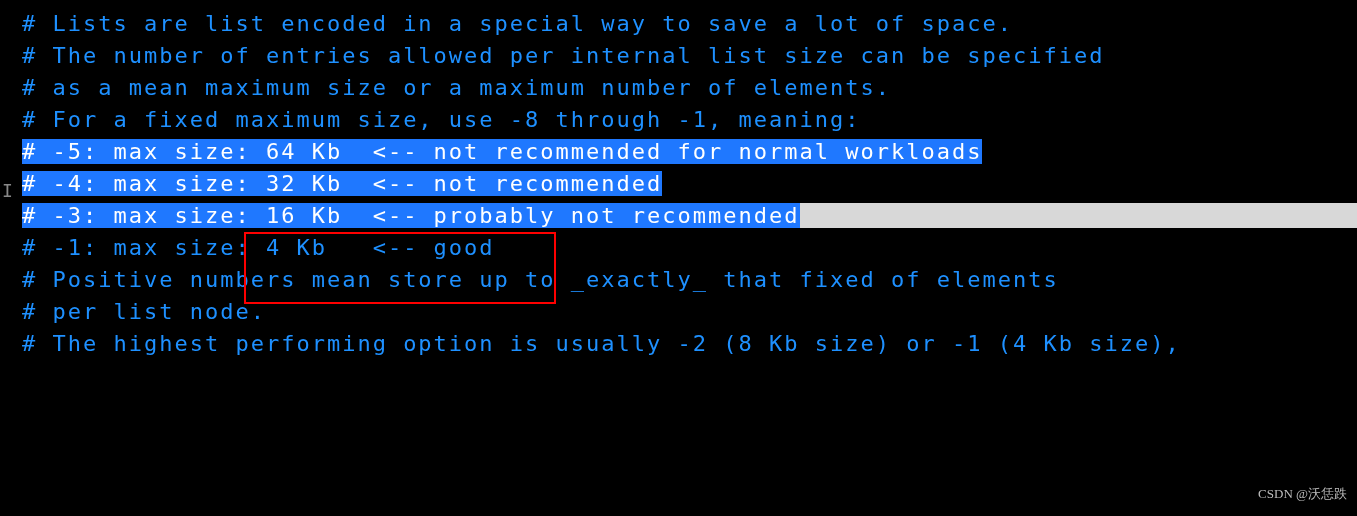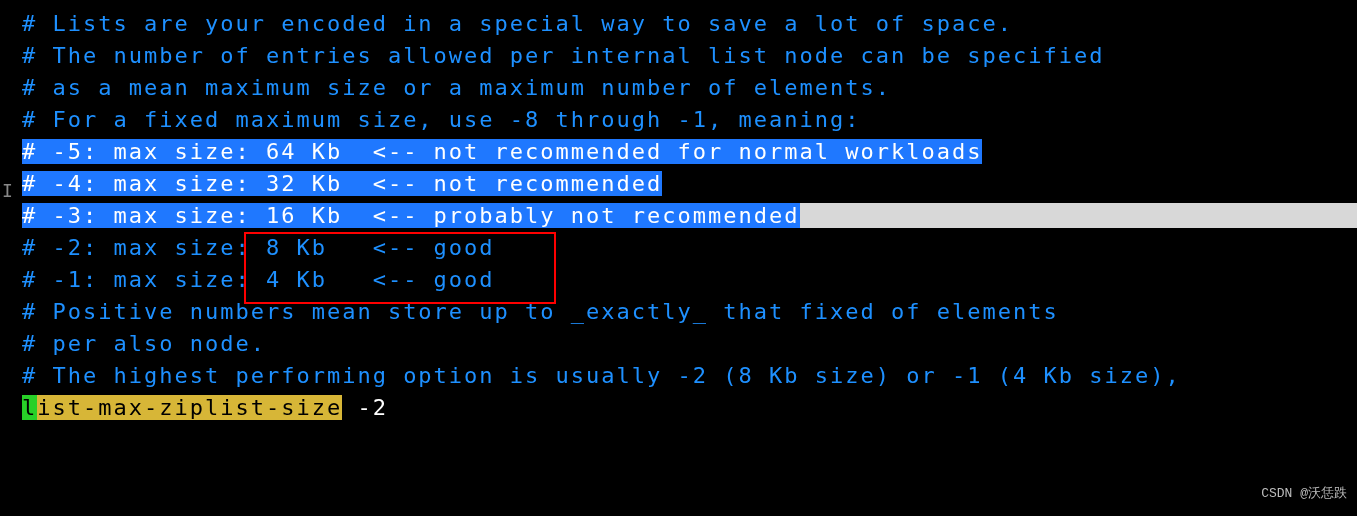--- a/index.html
+++ b/index.html
@@ -56,45 +56,43 @@
     top:175px;
     color:#888;
     font-size:18px;
     letter-spacing:0;
   }
   .watermark{
     position:absolute;
     right:10px;
     bottom:6px;
     color:#bdbdbd;
-    font-family:Liberation Mono, monospace;
+    font-family:Liberation Serif, serif;
     font-size:13px;
     letter-spacing:0;
   }
 </style>
 </head>
 <body>
 
 <div class="editor">
 
-  <div class="row blue"># Lists are your encoded in a special way to save a lot of space.</div>
-  <div class="row blue"># The number of entries allowed per internal list node can be specified</div>
+  <div class="row blue"># Lists are list encoded in a special way to save a lot of space.</div>
+  <div class="row blue"># The number of entries allowed per internal list size can be specified</div>
   <div class="row blue"># as a mean maximum size or a maximum number of elements.</div>
   <div class="row blue"># For a fixed maximum size, use -8 through -1, meaning:</div>
 
   <div class="row"><span class="sel"># -5: max size: 64 Kb  &lt;-- not recommended for normal workloads</span></div>
   <div class="row"><span class="sel"># -4: max size: 32 Kb  &lt;-- not recommended</span></div>
   <div class="row"><span class="sel"># -3: max size: 16 Kb  &lt;-- probably not recommended</span><span class="seltail">                                      </span></div>
 
-  <div class="row blue"># -2: max size: 8 Kb   &lt;-- good</div>
   <div class="row blue"># -1: max size: 4 Kb   &lt;-- good</div>
   <div class="row blue"># Positive numbers mean store up to _exactly_ that fixed of elements</div>
-  <div class="row blue"># per also node.</div>
+  <div class="row blue"># per list node.</div>
   <div class="row blue"># The highest performing option is usually -2 (8 Kb size) or -1 (4 Kb size),</div>
 
-  <div class="row"><span class="keybox"><span class="keyhead">l</span><span class="keytail">ist-max-ziplist-size</span></span><span class="val"> -2</span></div>
 
   <div class="redbox" style="left:244px;top:232px;width:308px;height:68px"></div>
 
   <div class="cursor-i">I</div>
 </div>
 
 <div class="watermark">CSDN @沃恁跌</div>
 
 </body></html>

